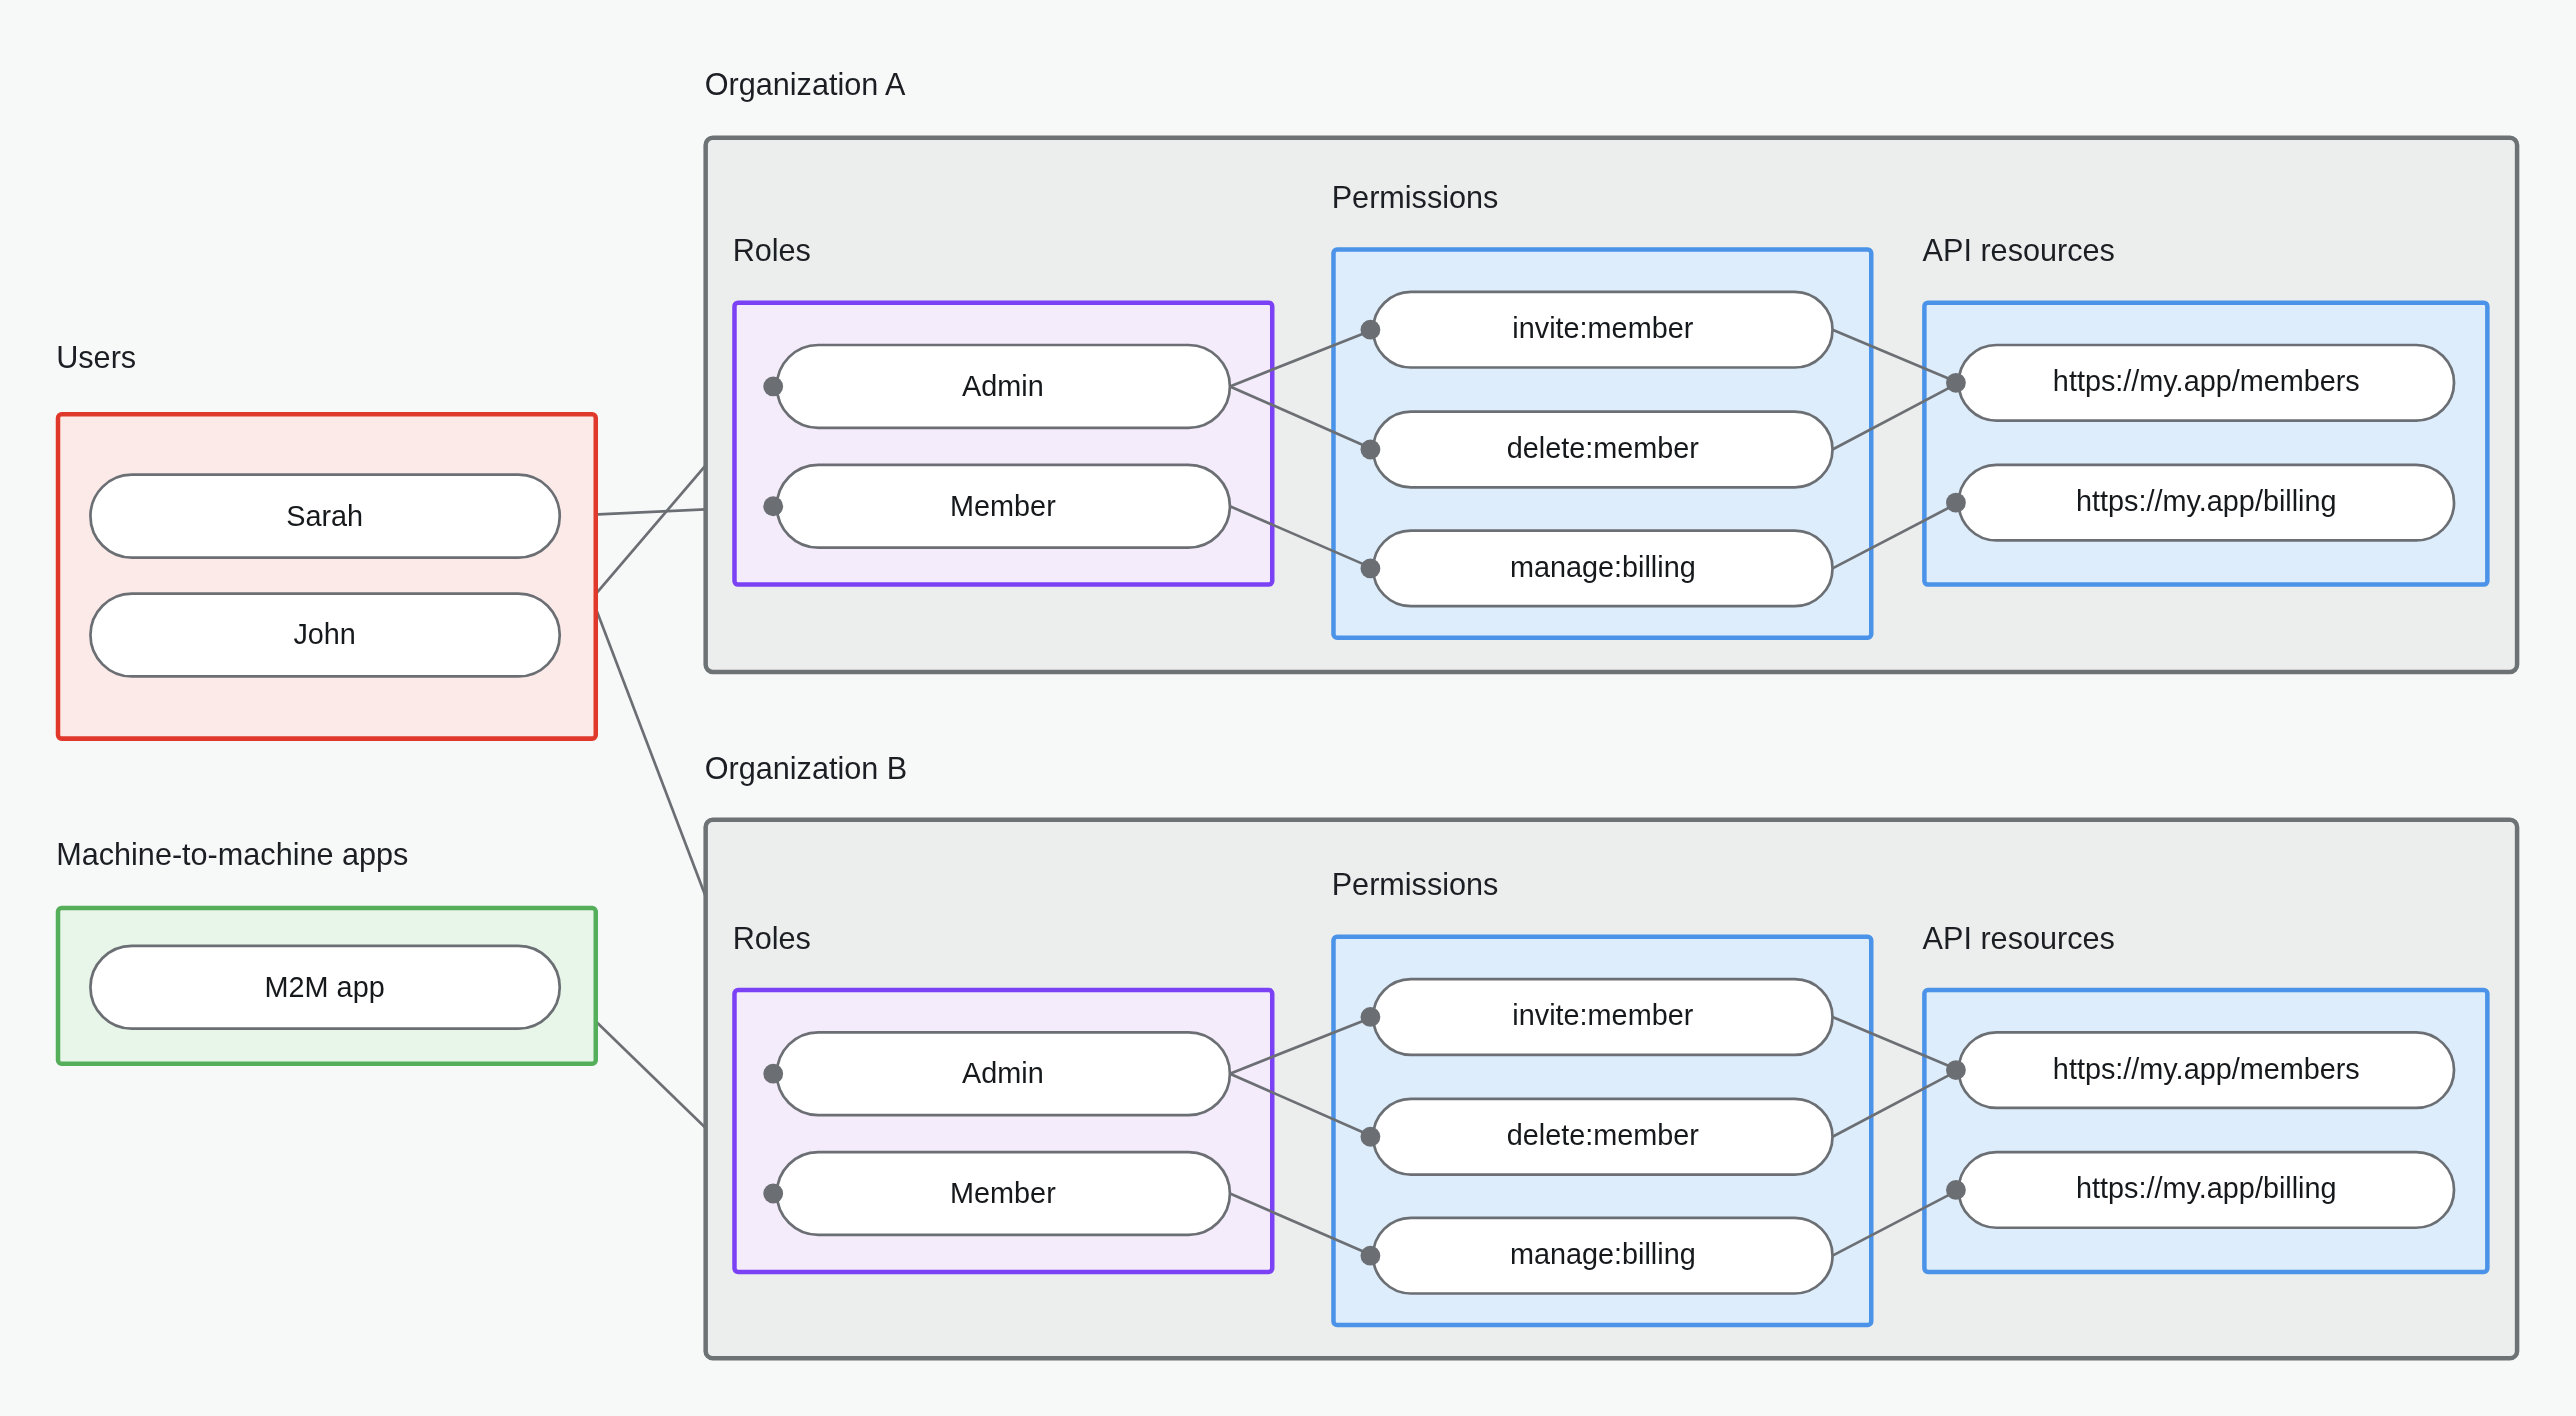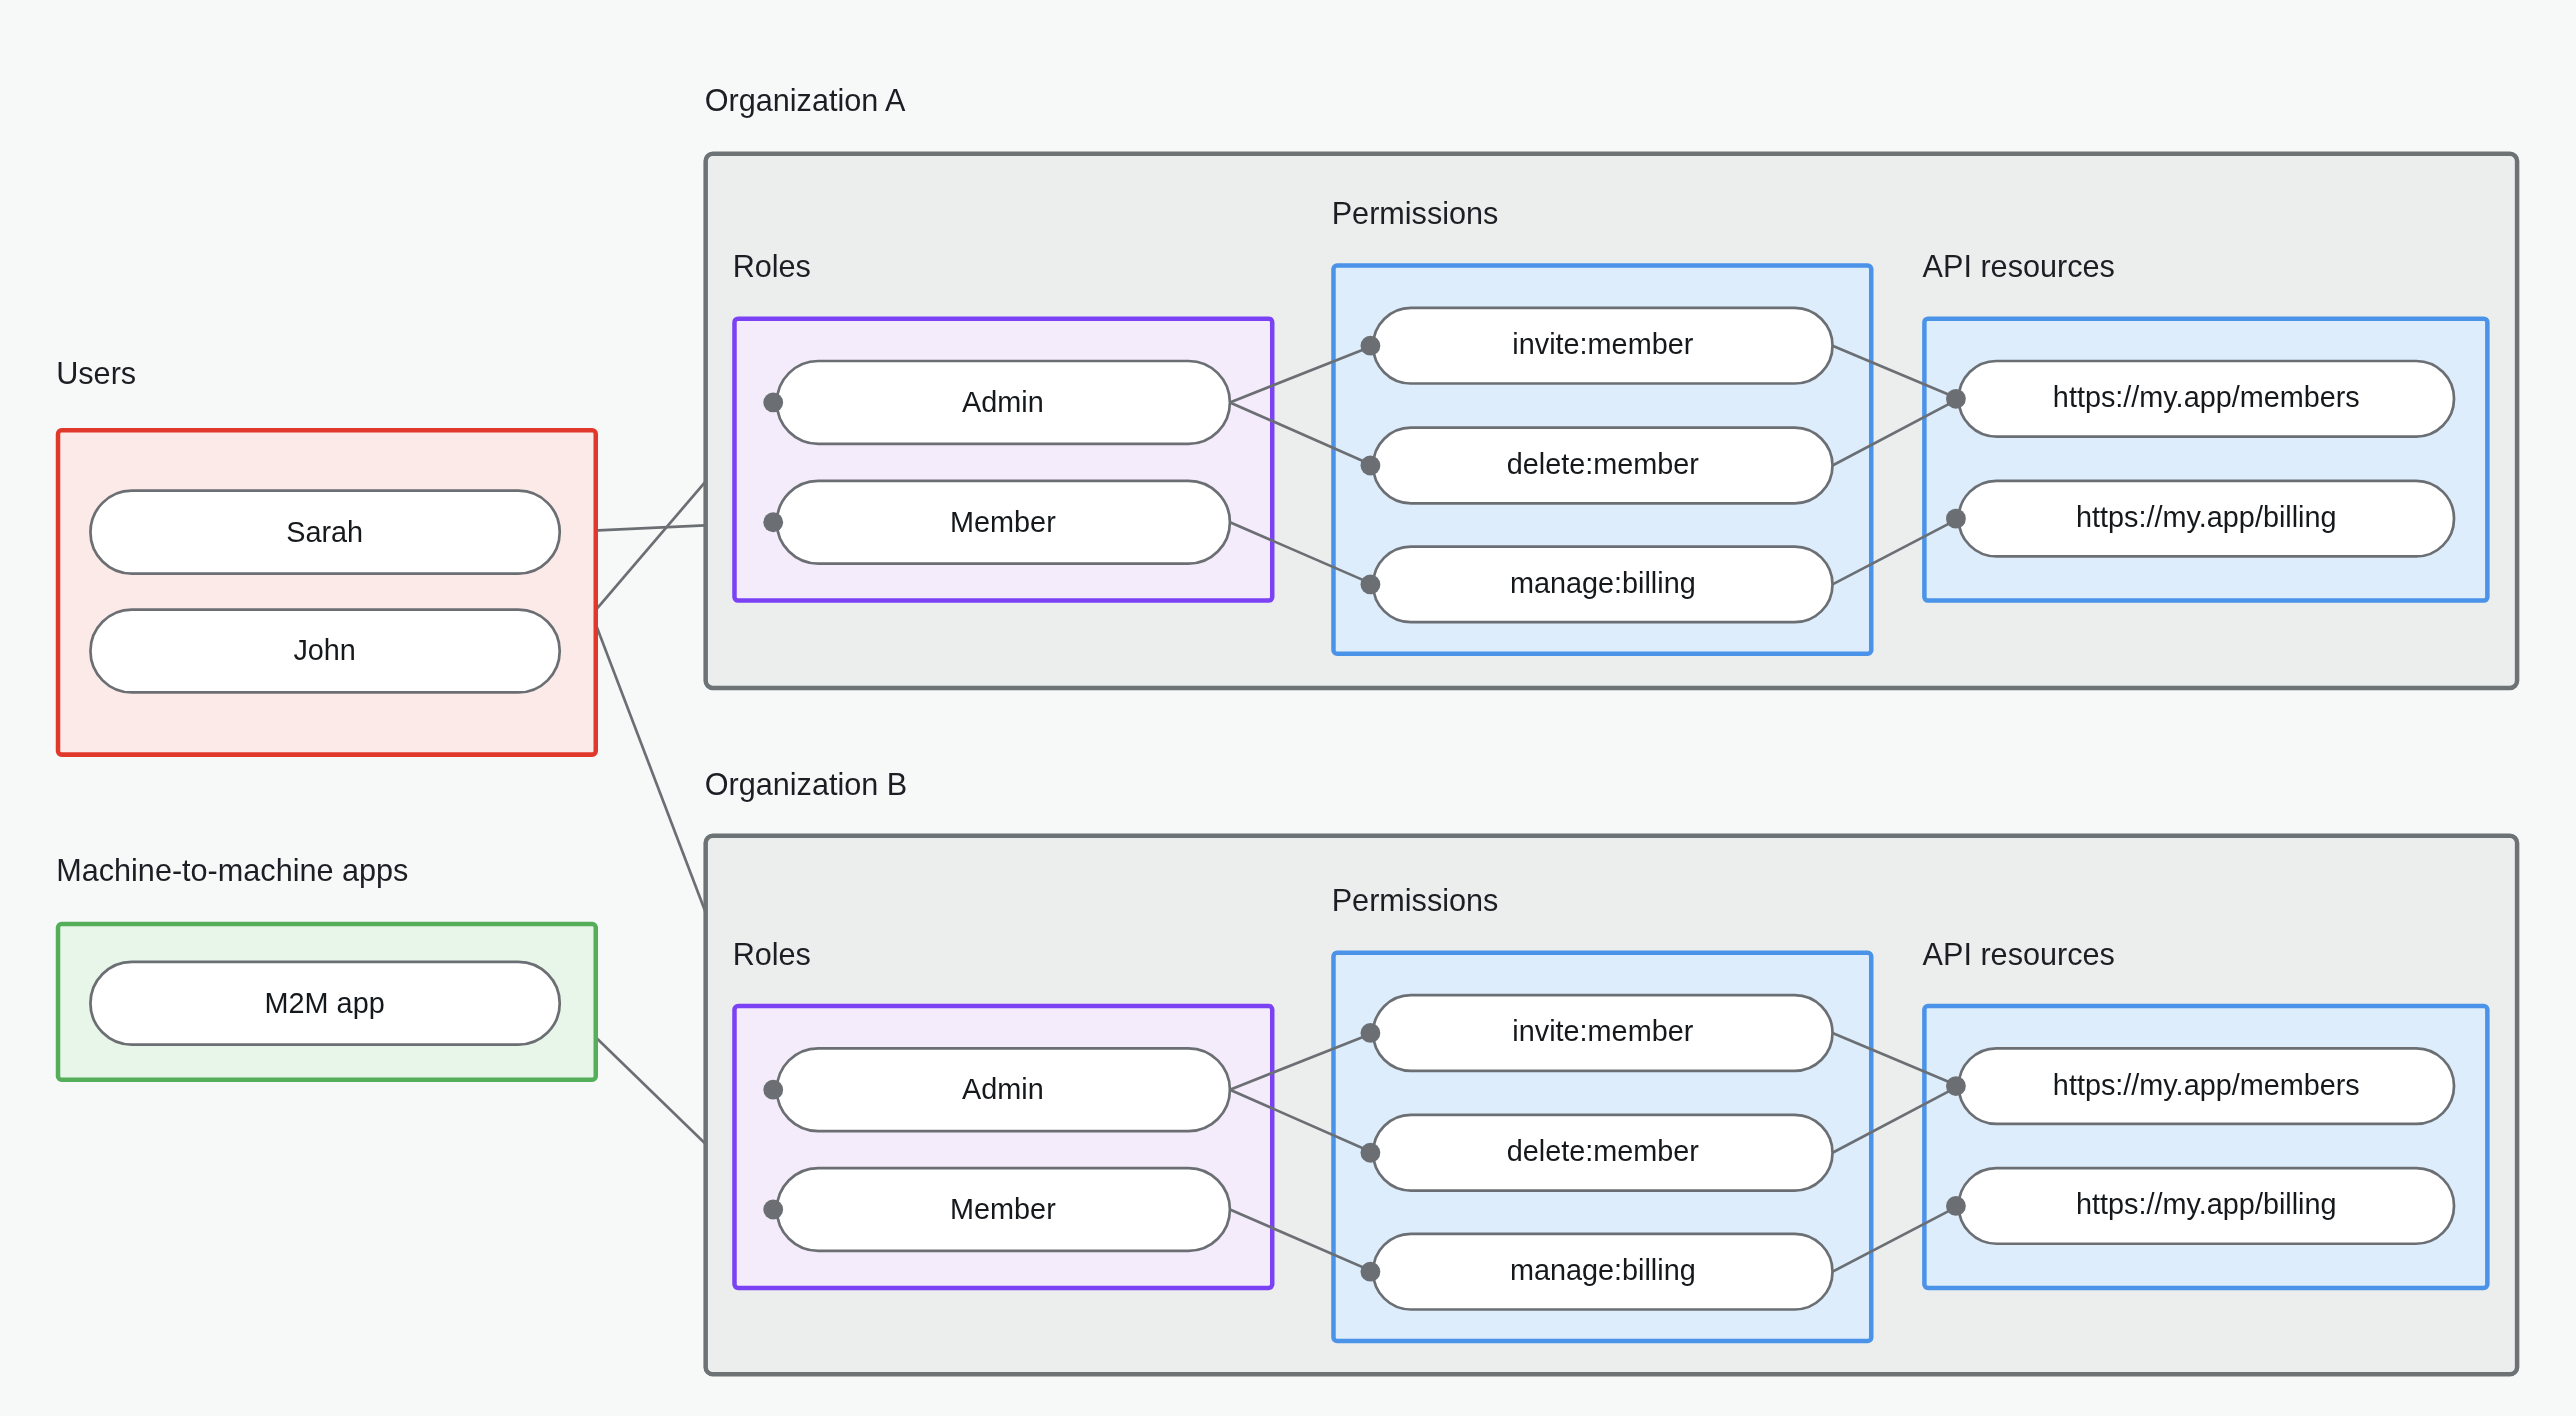--- a/index.html
+++ b/index.html
@@ -2,21 +2,21 @@
 <html style="font-size:14.4px"><head>
 <meta charset="utf-8">
 <style>
   html,body{margin:0;padding:0;}
   body{
     width:2576px;height:1416px;
     background:#f7f9f9;
     font-family:"Liberation Sans", sans-serif;
     overflow:hidden;
   }
-  #stage{position:relative;width:2576px;height:1005px;margin-top:16px;}
+  #stage{position:relative;width:2576px;height:1005px;}
   svg#diagram{position:absolute;left:0;top:0;width:2576px;height:1416px;}
   .grp-label{
     font-family:"Liberation Sans", sans-serif;
     font-size:34px;
     fill:#1b1f23;
   }
   .pill-text{
     font-family:"Liberation Sans", sans-serif;
     font-size:32px;
     fill:#16191c;

